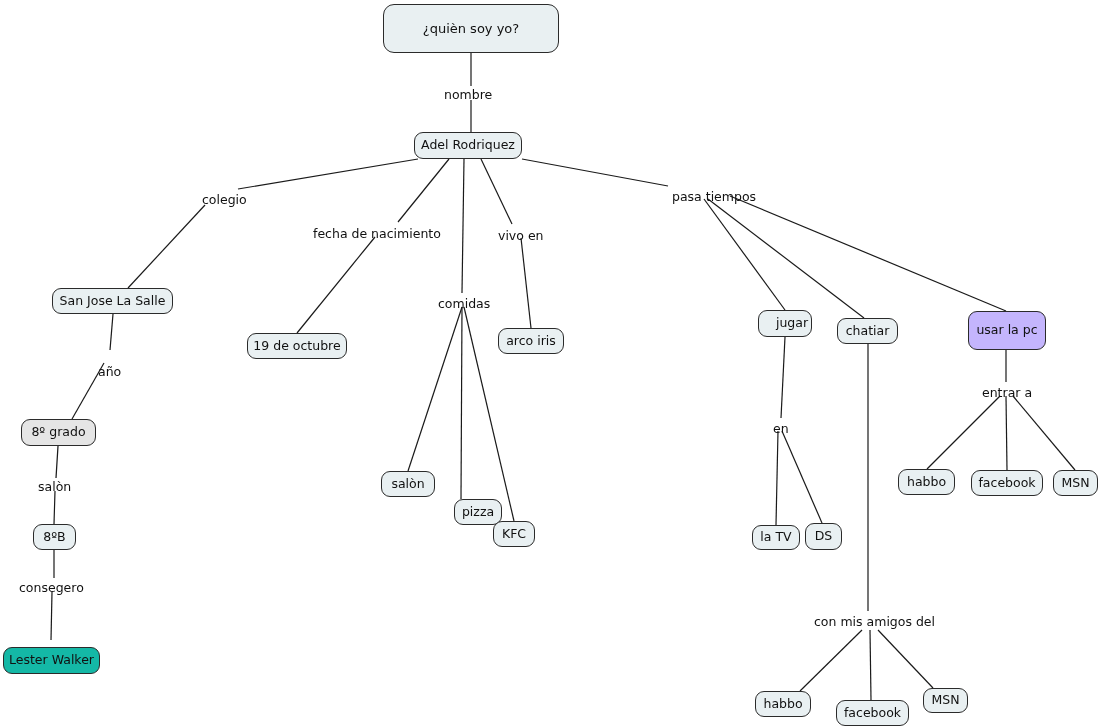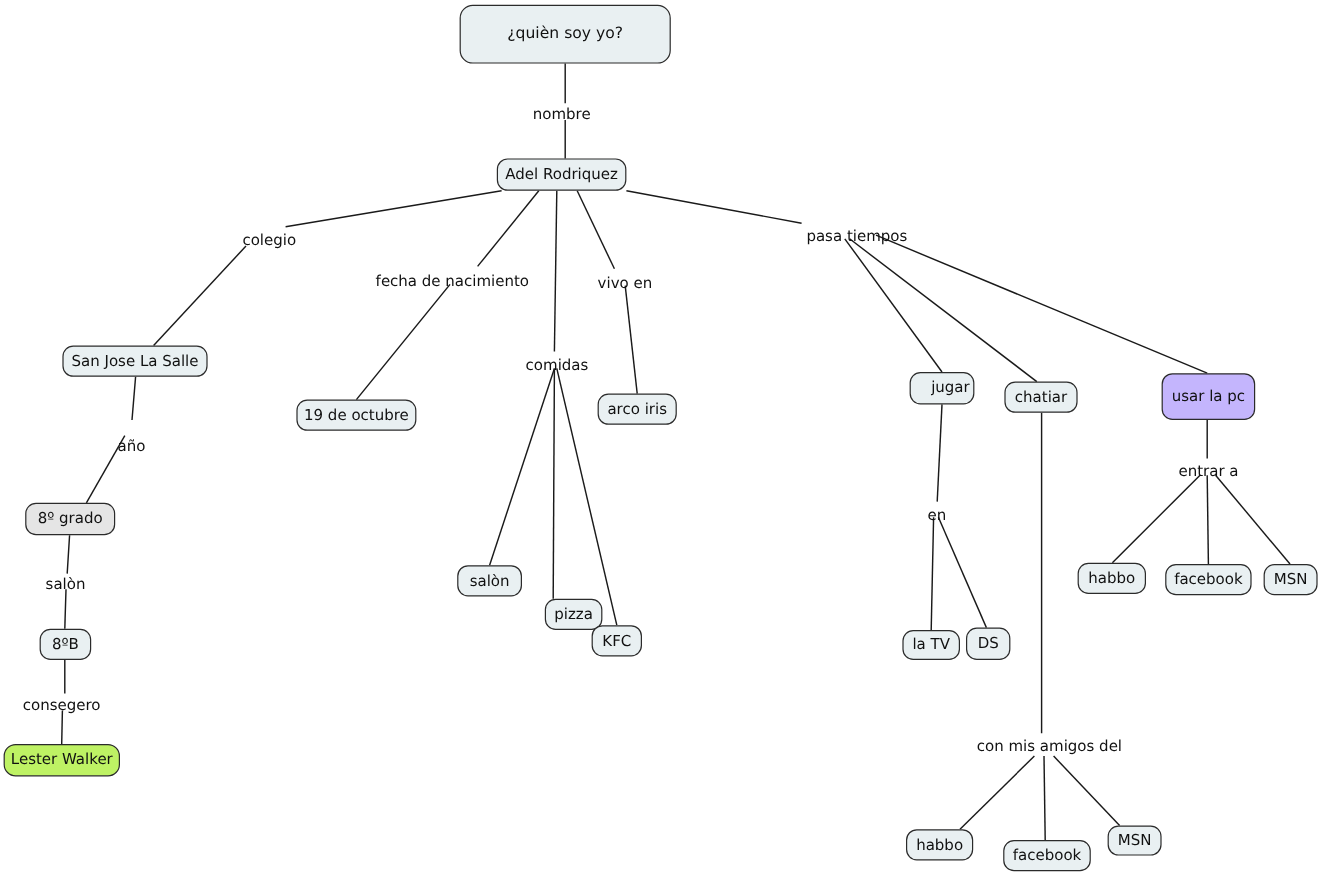--- a/index.html
+++ b/index.html
@@ -91,21 +91,21 @@
       <line x1="862" y1="630" x2="800" y2="691" stroke="#1a1a1a" stroke-width="1.2"></line>
       <line x1="870" y1="630" x2="871" y2="700" stroke="#1a1a1a" stroke-width="1.2"></line>
       <line x1="878" y1="630" x2="933" y2="688" stroke="#1a1a1a" stroke-width="1.2"></line>
     </svg>
   <div id="nodes-layer">
       <div class="node root" style="left: 383px; top: 4px; width: 176px; height: 49px; background: rgb(233, 240, 242); border-color: rgb(43, 43, 43);">¿quièn soy yo?</div>
       <div class="node" style="left: 414px; top: 132px; width: 108px; height: 27px; background: rgb(233, 240, 242); border-color: rgb(43, 43, 43);">Adel Rodriquez</div>
       <div class="node" style="left: 52px; top: 288px; width: 121px; height: 26px; background: rgb(233, 240, 242); border-color: rgb(43, 43, 43);">San Jose La Salle</div>
       <div class="node" style="left: 21px; top: 419px; width: 75px; height: 27px; background: #e5e5e5; border-color: rgb(43, 43, 43);">8º grado</div>
       <div class="node" style="left: 33px; top: 524px; width: 43px; height: 26px; background: rgb(233, 240, 242); border-color: rgb(43, 43, 43);">8ºB</div>
-      <div class="node" style="left: 3px; top: 620px; width: 97px; height: 27px; background: #bef264; border-color: rgb(43, 43, 43); border-radius: 10px;">Lester Walker</div>
+      <div class="node" style="left: 3px; top: 647px; width: 97px; height: 27px; background: #14b8a6; border-color: rgb(43, 43, 43);">Lester Walker</div>
       <div class="node" style="left: 247px; top: 333px; width: 100px; height: 26px; background: rgb(233, 240, 242); border-color: rgb(43, 43, 43);">19 de octubre</div>
       <div class="node" style="left: 381px; top: 471px; width: 54px; height: 26px; background: rgb(233, 240, 242); border-color: rgb(43, 43, 43);">salòn</div>
       <div class="node" style="left: 438px; top: 499px; width: 48px; height: 26px; background: rgb(233, 240, 242); border-color: rgb(43, 43, 43); margin-left: 16px;">pizza</div>
       <div class="node" style="left: 493px; top: 521px; width: 42px; height: 26px; background: rgb(233, 240, 242); border-color: rgb(43, 43, 43);">KFC</div>
       <div class="node" style="left: 498px; top: 328px; width: 66px; height: 26px; background: rgb(233, 240, 242); border-color: rgb(43, 43, 43);">arco iris</div>
       <div class="node" style="left: 758px; top: 310px; width: 54px; height: 27px; background: rgb(233, 240, 242); border-color: rgb(43, 43, 43); padding-left: 22px;">jugar</div>
       <div class="node" style="left: 837px; top: 318px; width: 61px; height: 26px; background: rgb(233, 240, 242); border-color: rgb(43, 43, 43);">chatiar</div>
       <div class="node" style="left: 968px; top: 311px; width: 78px; height: 39px; background: #c4b5fd; border-color: rgb(43, 43, 43);">usar la pc</div>
       <div class="node" style="left: 752px; top: 525px; width: 48px; height: 25px; background: rgb(233, 240, 242); border-color: rgb(43, 43, 43);">la TV</div>
       <div class="node" style="left: 805px; top: 523px; width: 37px; height: 27px; background: rgb(233, 240, 242); border-color: rgb(43, 43, 43);">DS</div>

